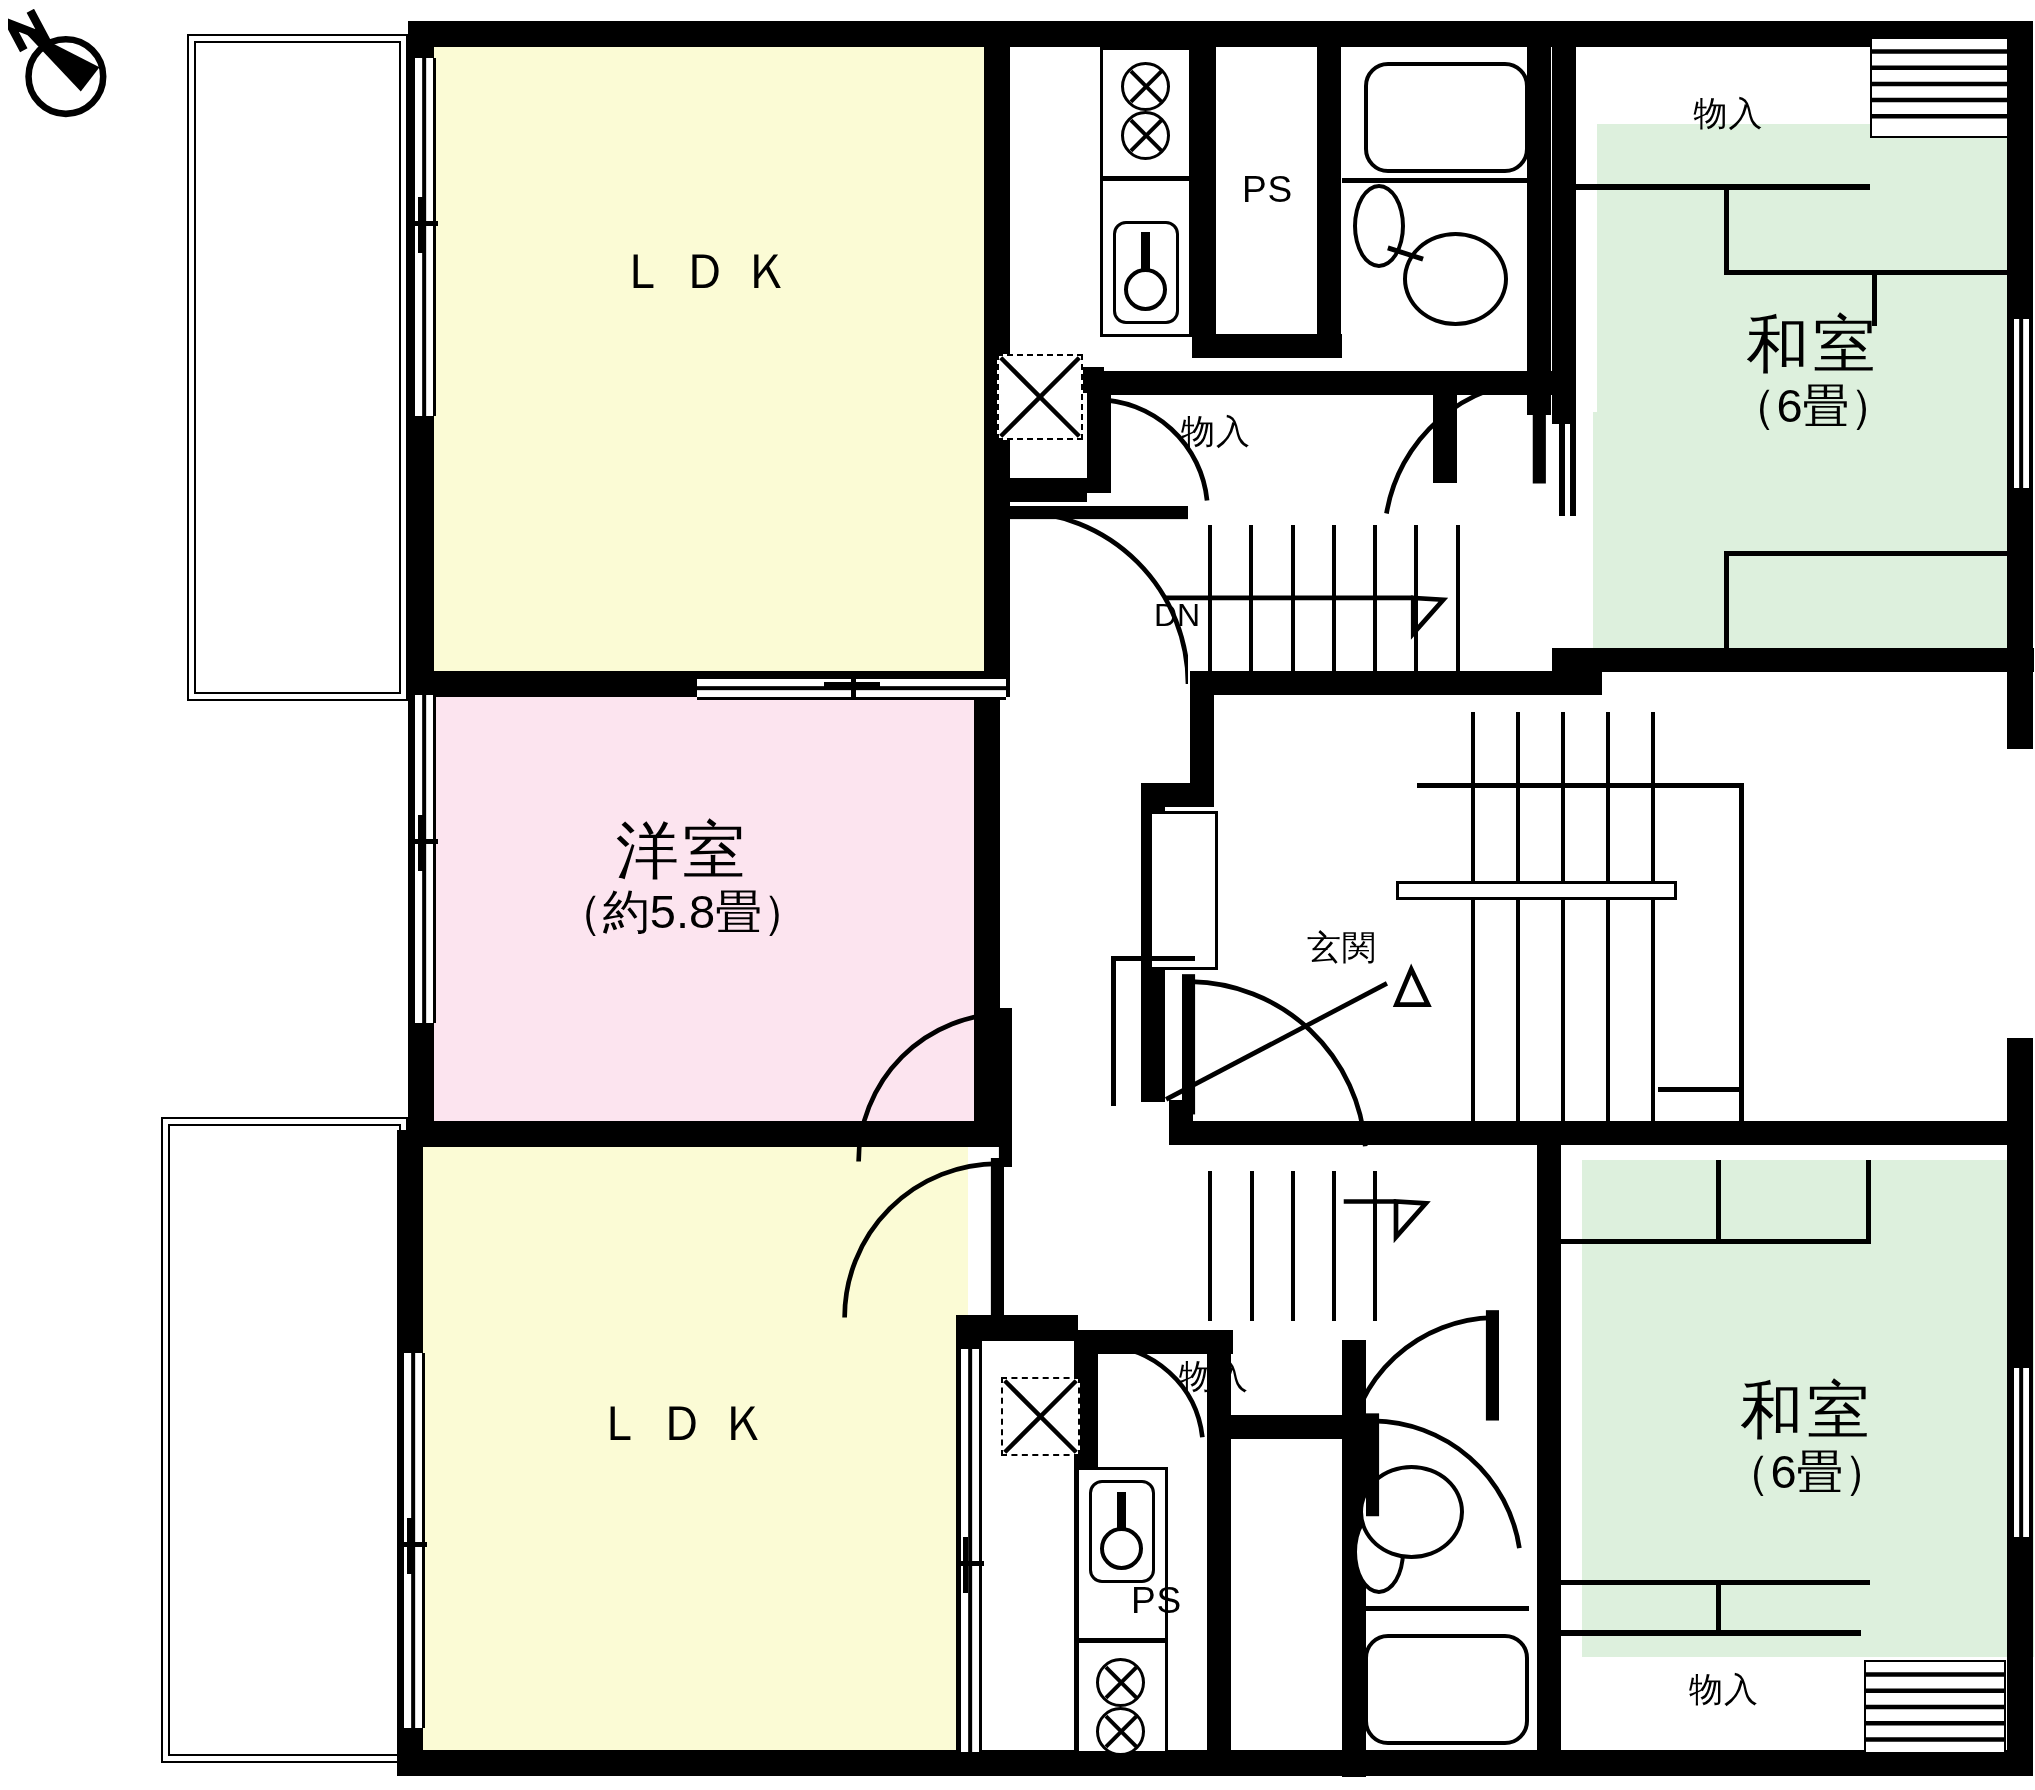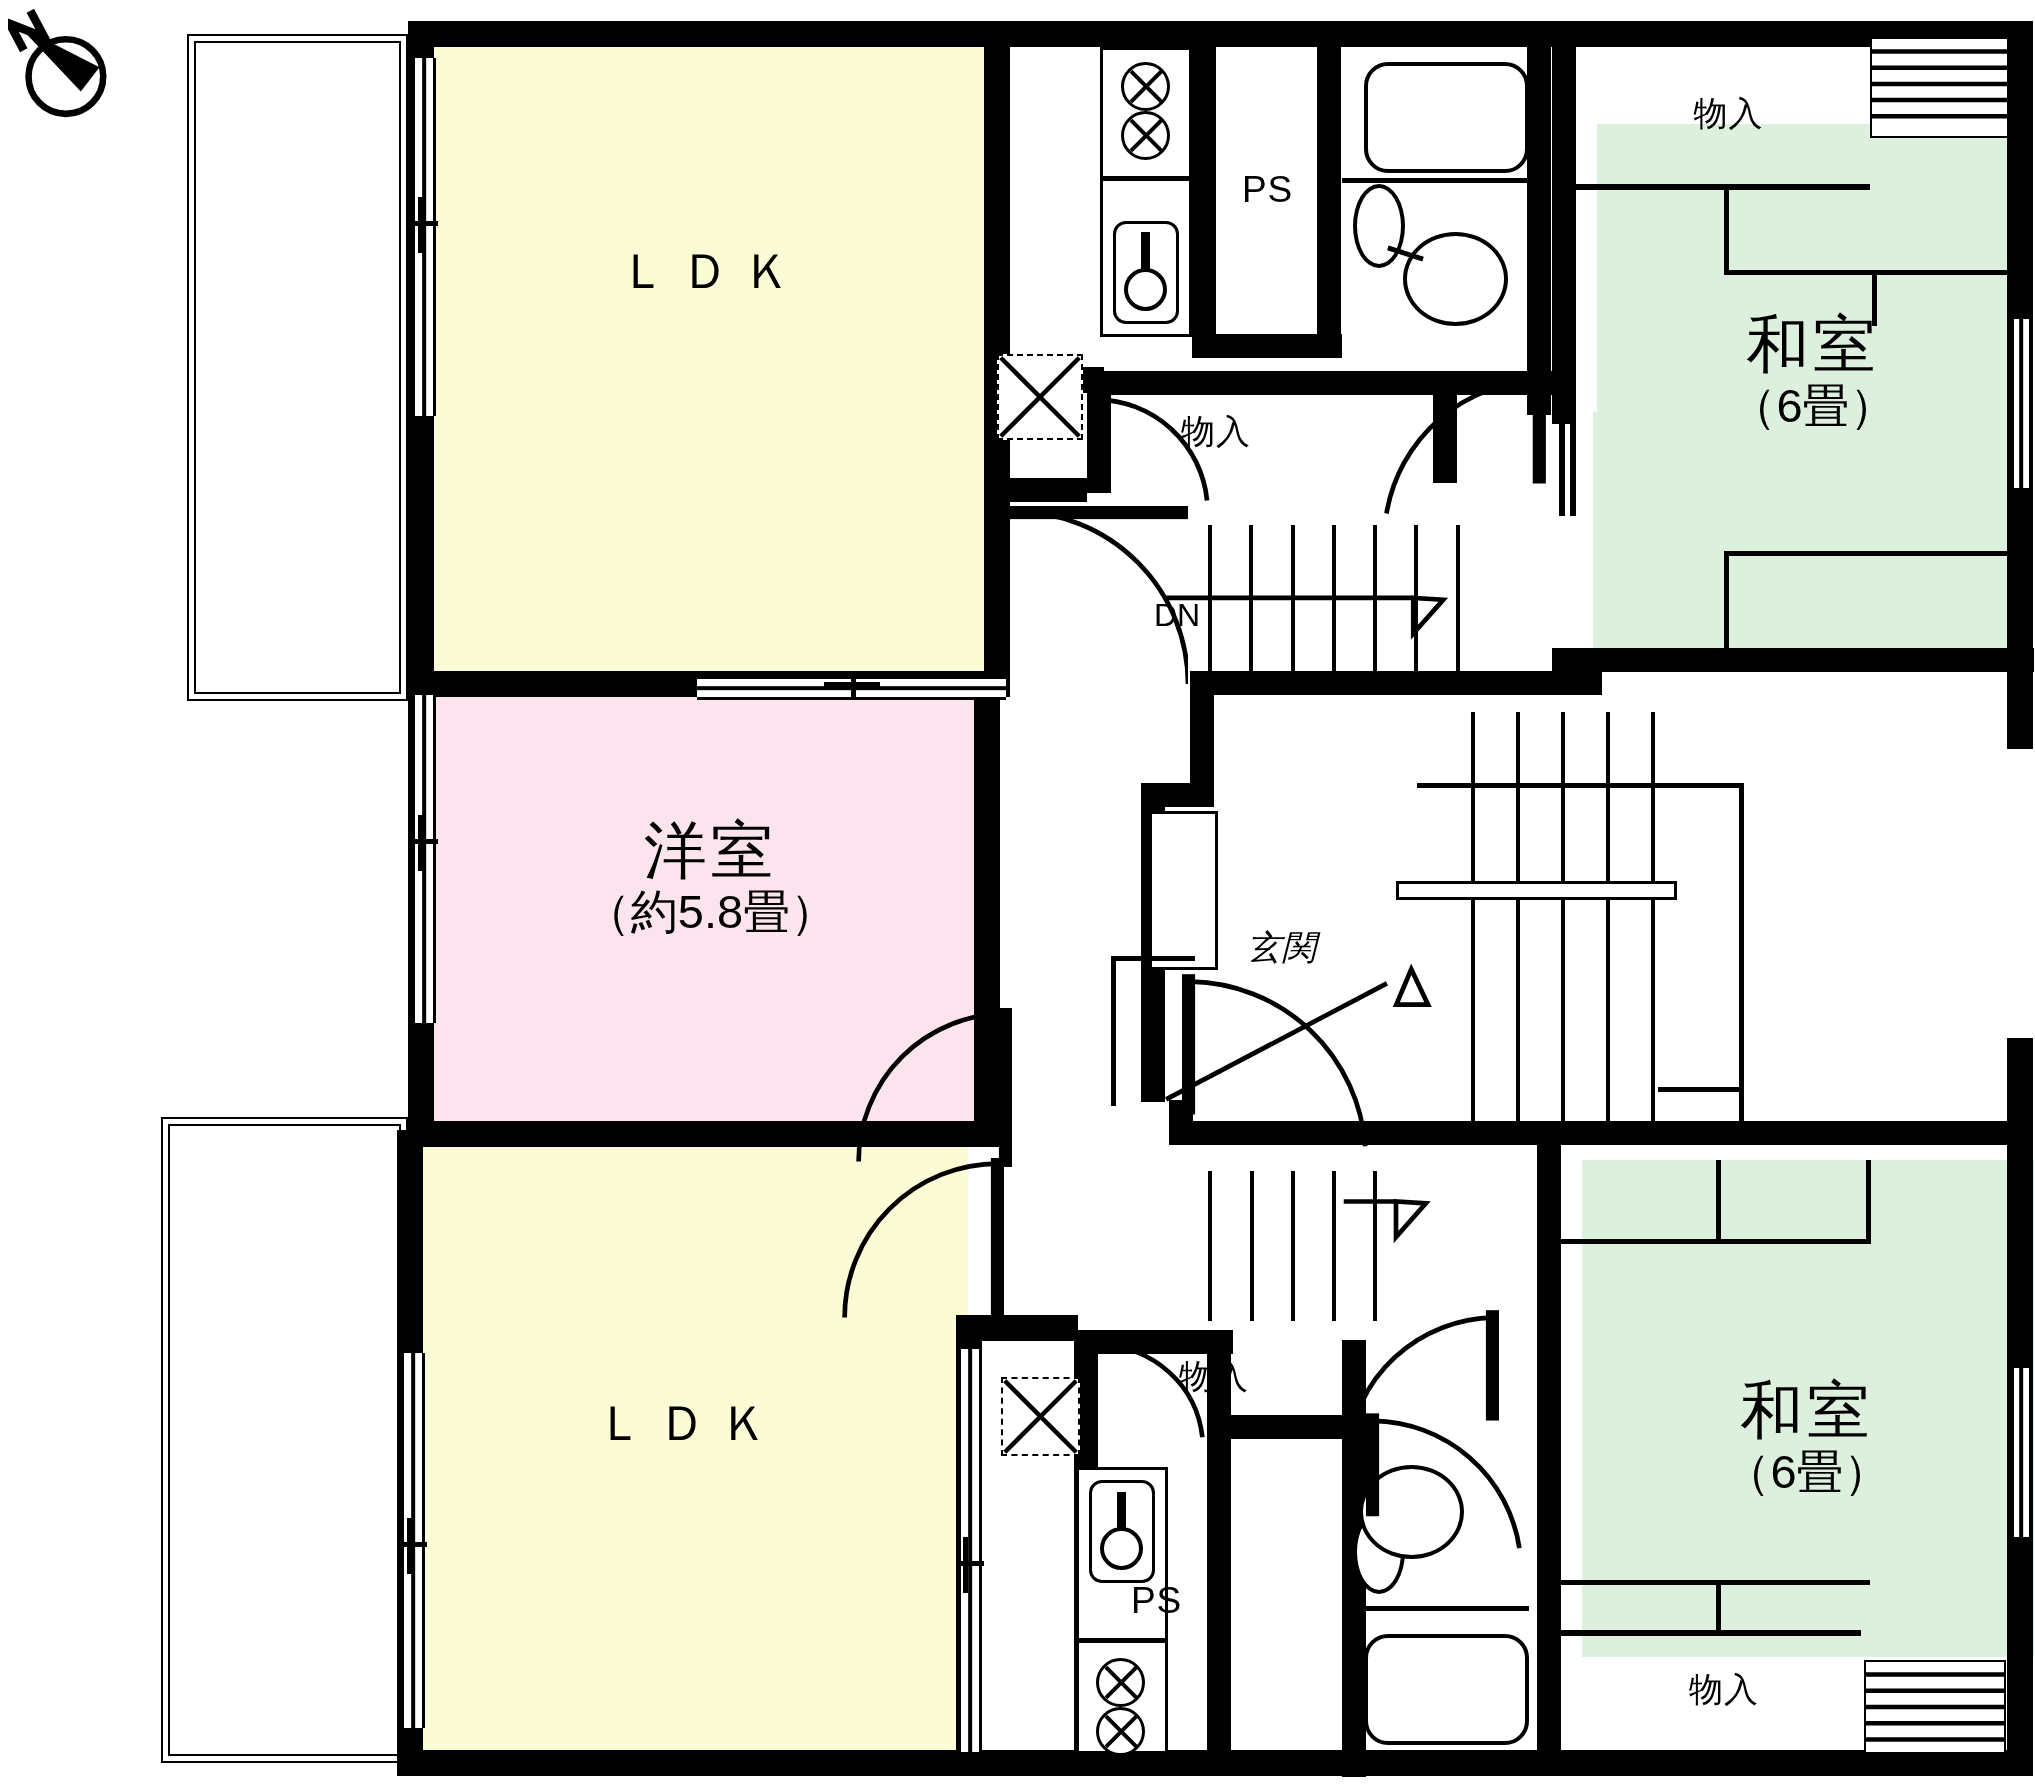--- a/index.html
+++ b/index.html
@@ -369,21 +369,21 @@
   <div class="abs" style="left:1162px;top:974px;width:244px;height:131px;">
     <svg viewBox="0 0 260 140" width="244" height="131">
       <line x1="4" y1="134" x2="240" y2="10" stroke="#000" stroke-width="5"></line>
     </svg>
   </div>
 
   <div class="lbl" style="left:412px;top:244px;width:600px;">
     <span class="l1 room-name">ＬＤＫ</span>
   </div>
 
-  <div class="lbl" style="left:420px;top:815px;width:581px;">
+  <div class="lbl" style="left:392px;top:815px;width:581px;">
     <span class="l1 room-name-jp">洋室</span>
     <span class="l2 room-size">（約5.8畳）</span>
   </div>
 
   <div class="lbl" style="left:403px;top:1396px;width:572px;">
     <span class="l1 room-name">ＬＤＫ</span>
   </div>
 
   <div class="lbl" style="left:1593px;top:309px;width:440px;">
     <span class="l1 room-name-jp">和室</span>
@@ -398,16 +398,16 @@
   <div class="lbl ps-lbl" style="left:1218px;top:169px;width:99px;">PS</div>
   <div class="lbl ps-lbl" style="left:1107px;top:1580px;width:99px;">PS</div>
 
   <div class="lbl small-jp" style="left:1602px;top:94px;width:253px;">物入</div>
   <div class="lbl small-jp" style="left:1113px;top:412px;width:206px;">物入</div>
   <div class="lbl small-jp" style="left:1111px;top:1357px;width:206px;">物入</div>
   <div class="lbl small-jp" style="left:1593px;top:1670px;width:262px;">物入</div>
 
   <div class="lbl dn-lbl" style="left:1154px;top:598px;width:84px;text-align:left;">DN</div>
 
-  <div class="lbl small-jp" style="left:1207px;top:928px;width:150px;font-style:italic;">玄関</div>
+  <div class="lbl small-jp" style="left:1267px;top:928px;width:150px;">玄関</div>
 
 </div>
 
 
 </body></html>

